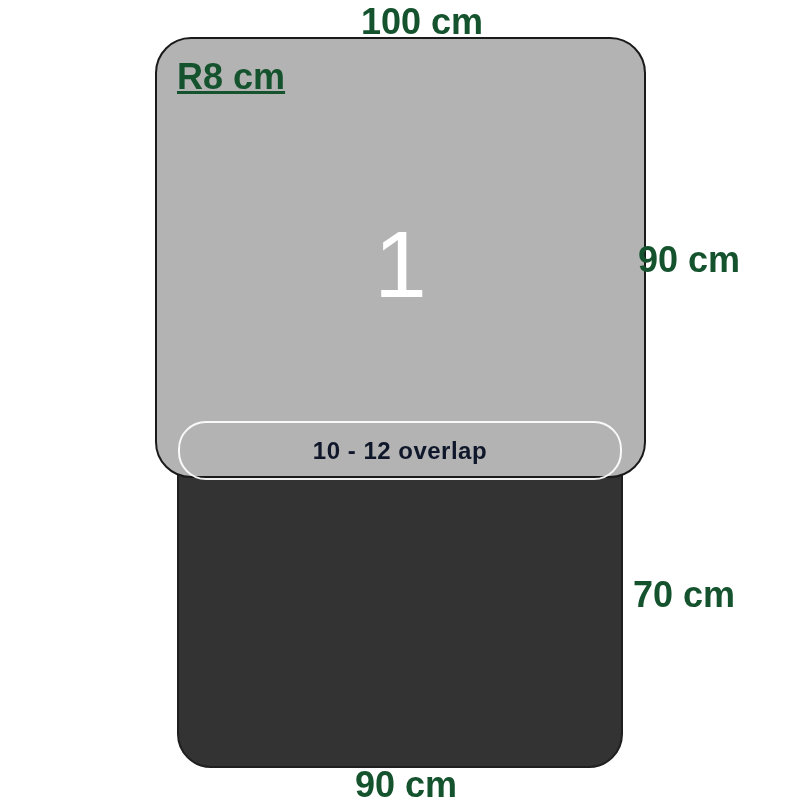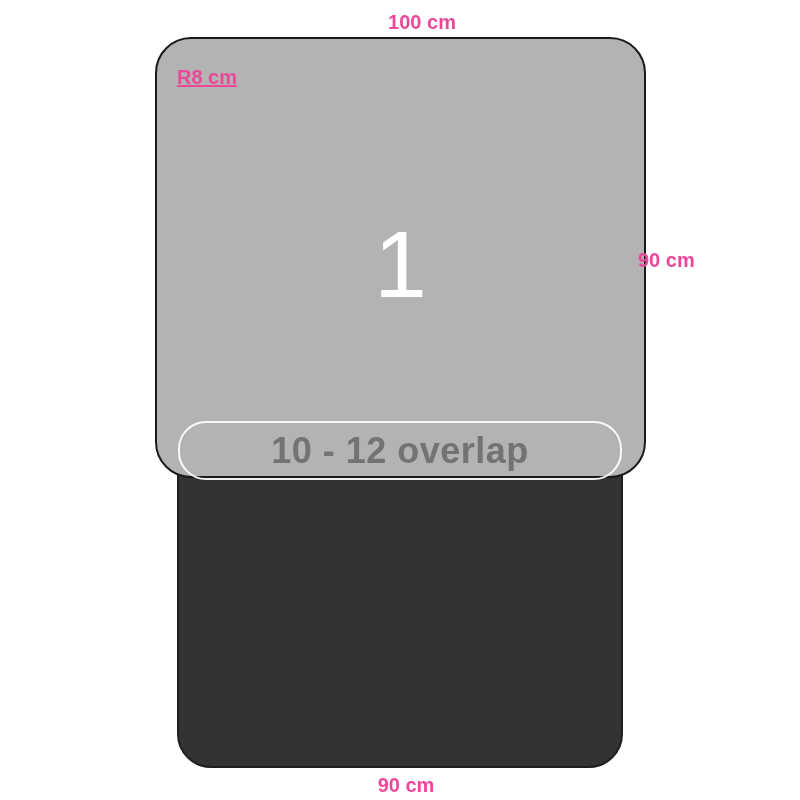--- a/index.html
+++ b/index.html
@@ -58,29 +58,29 @@
     width: 444px;
     height: 59px;
     border: 2px solid rgba(255,255,255,0.92);
     border-radius: 28px;
     background: transparent;
     display: flex;
     align-items: center;
     justify-content: center;
   }
   .overlap-label {
-    color: #737373;
-    font-size: 36px;
+    color: #0f172a;
+    font-size: 24px;
     font-weight: 700;
     letter-spacing: 0.5px;
   }
   .dim-label {
     position: absolute;
-    color: #ec4899;
-    font-size: 20px;
+    color: #14532d;
+    font-size: 36px;
     font-weight: 700;
     line-height: 28px;
     white-space: nowrap;
   }
   .label-top-width {
     left: 352px;
     top: 8px;
     width: 140px;
     text-align: center;
   }
@@ -124,16 +124,17 @@
   <div class="shape overlap-zone">
     <span class="overlap-label">10 - 12 overlap</span>
   </div>
 
   <div class="dim-label label-top-width">100 cm</div>
 
   <div class="dim-label label-corner-radius">R8 cm</div>
 
   <div class="dim-label label-mat1-height">90 cm</div>
 
+  <div class="dim-label label-mat2-height">70 cm</div>
 
   <div class="dim-label label-mat2-width">90 cm</div>
 
 </div>
 
 </body></html>

